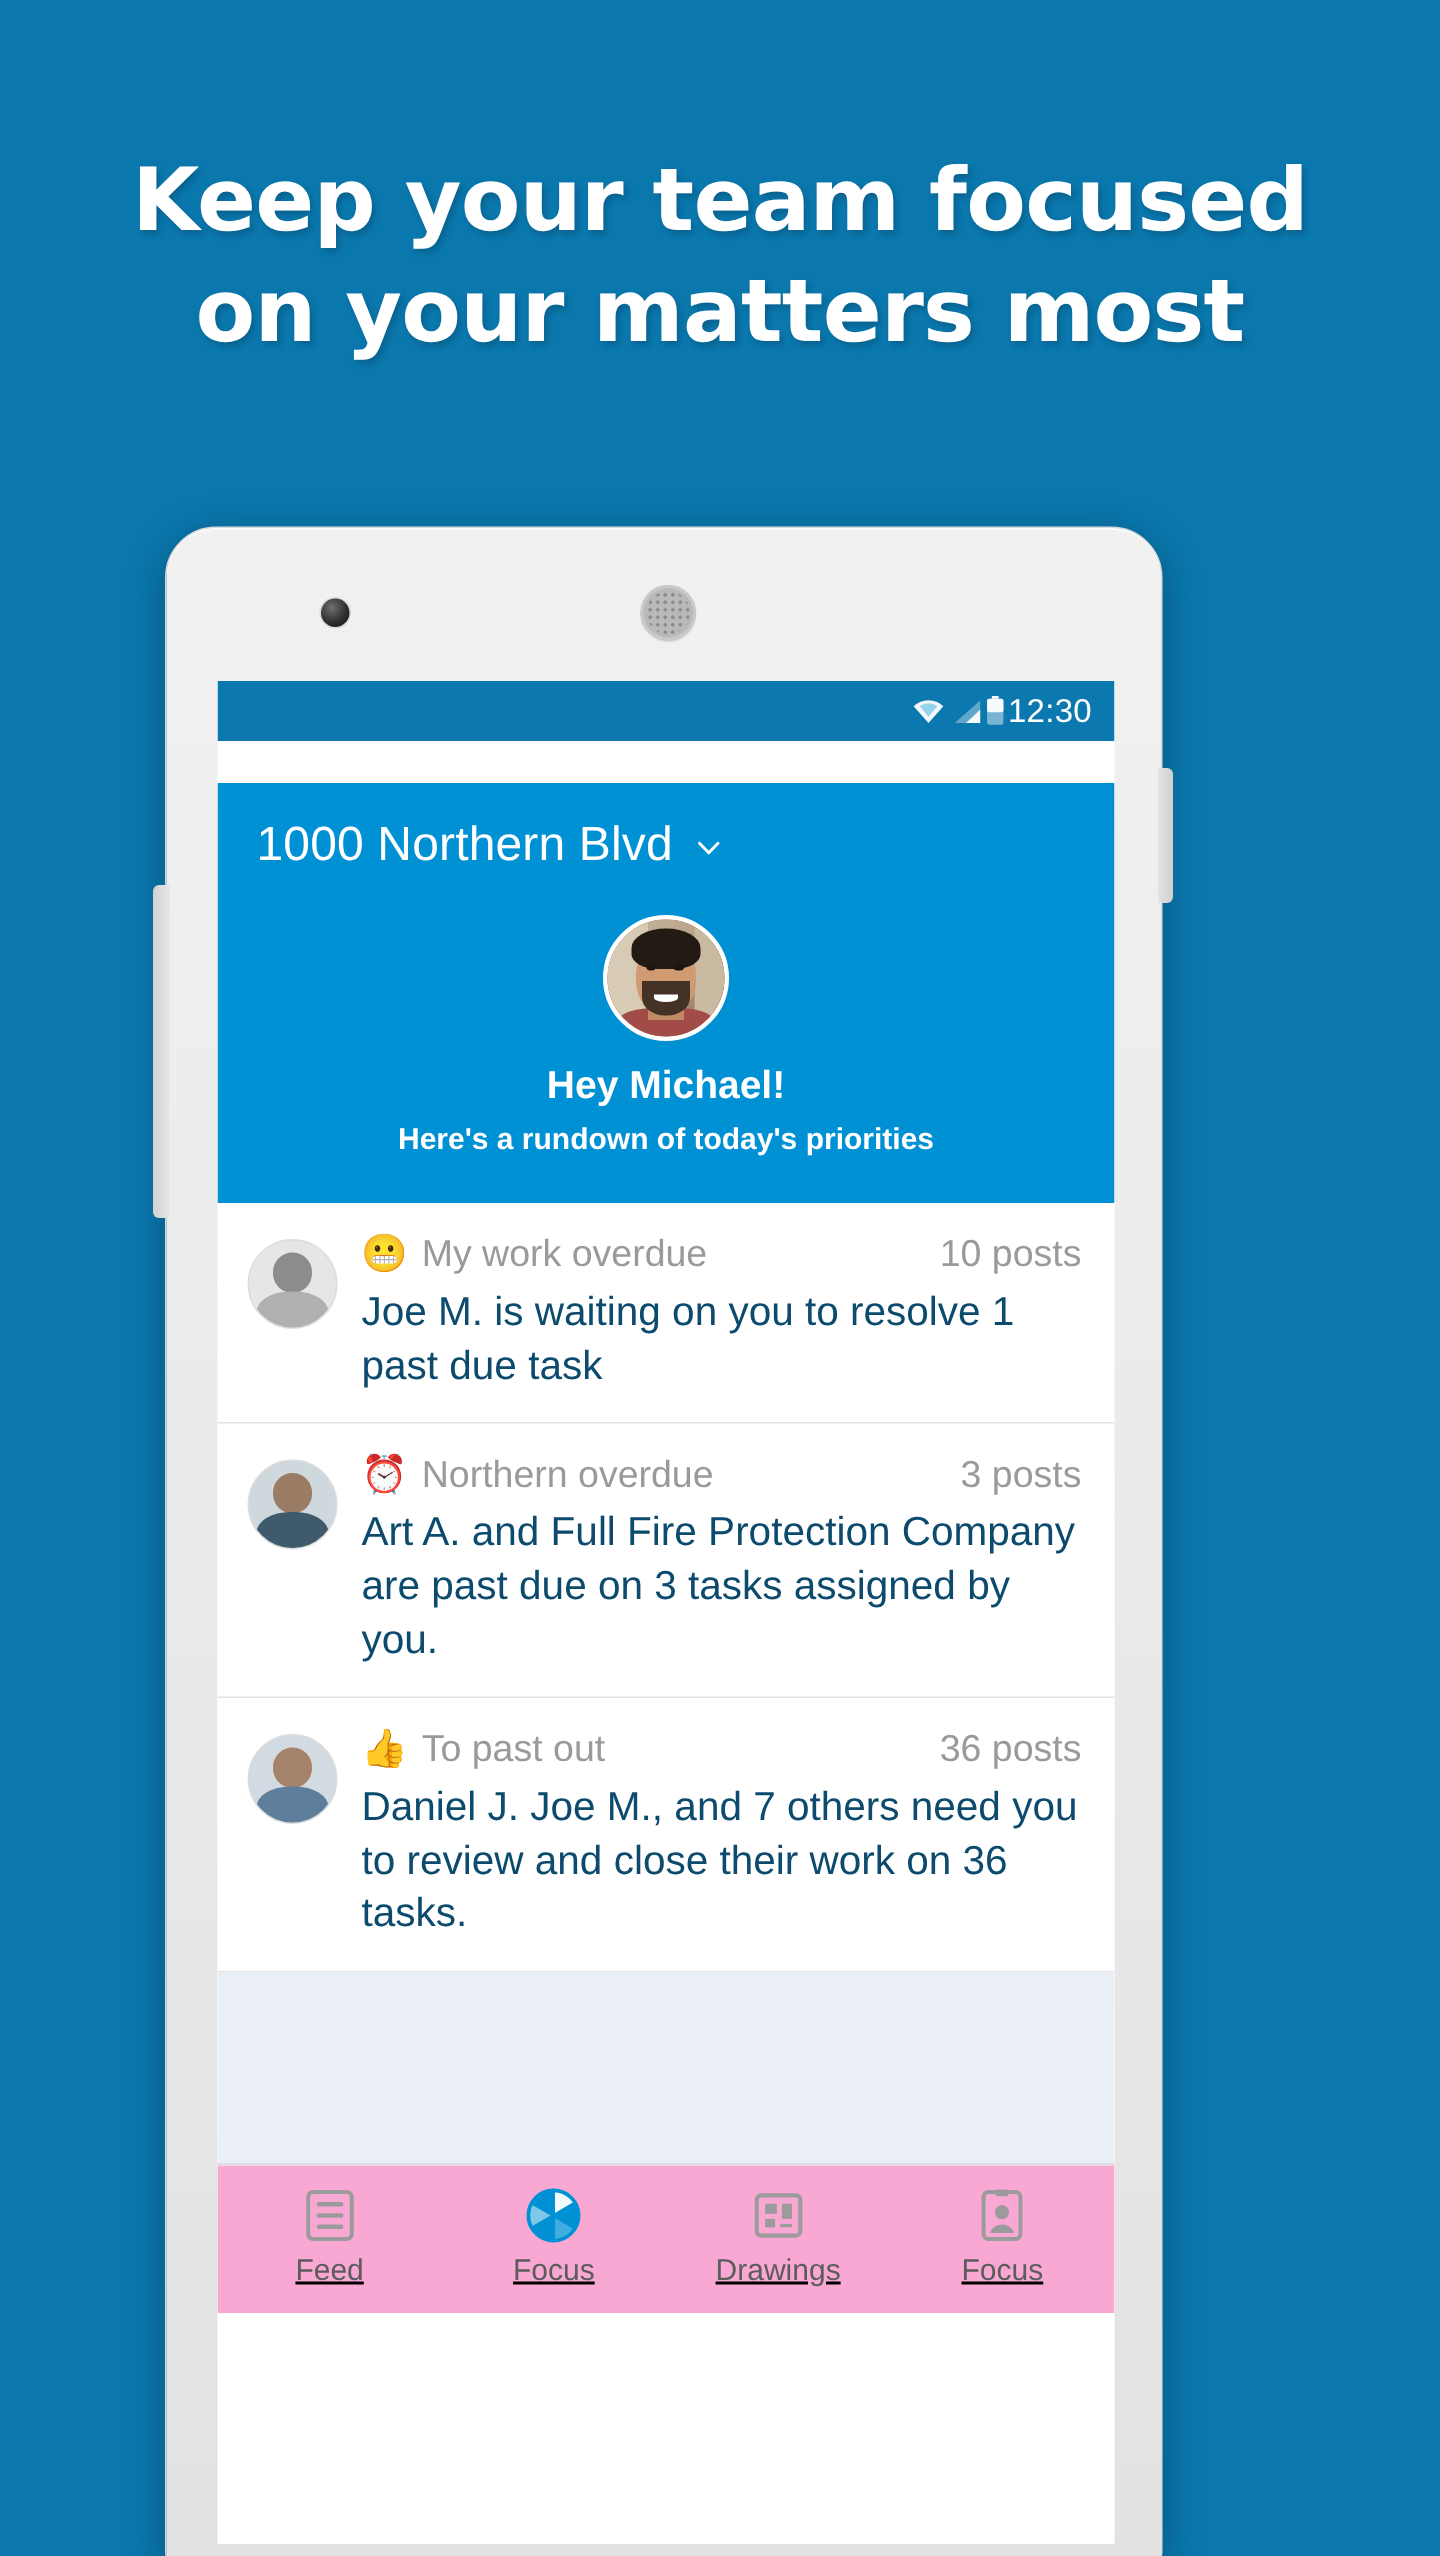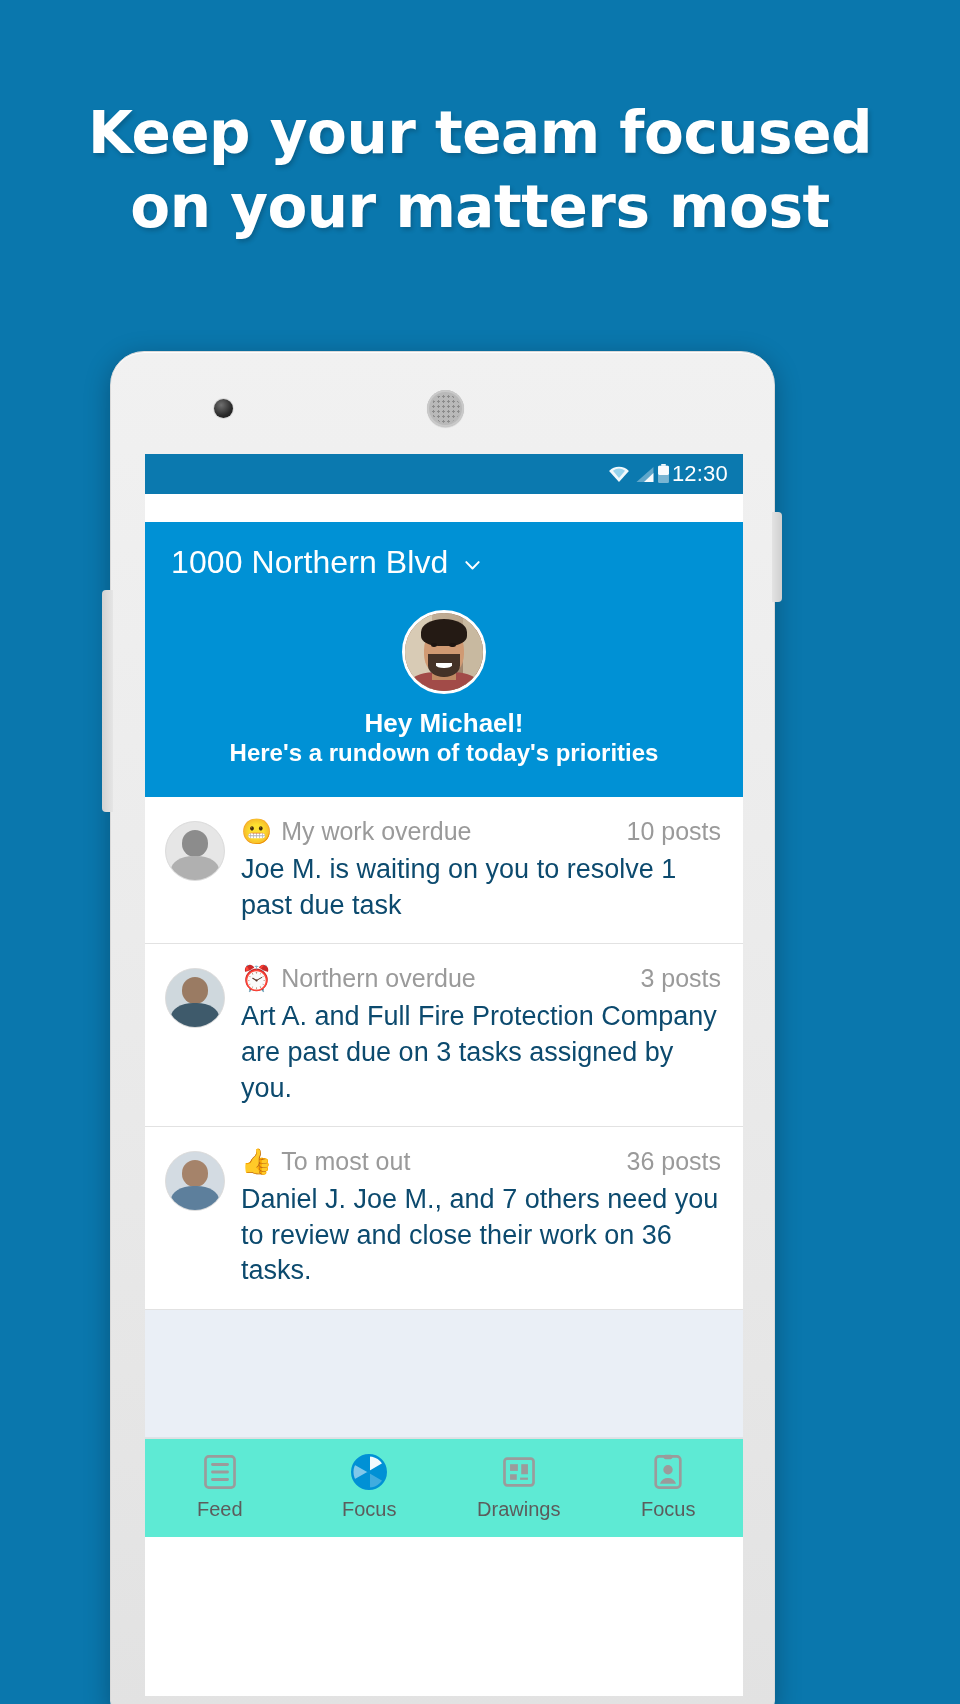--- a/index.html
+++ b/index.html
@@ -122,24 +122,24 @@
   .avatar .shirt{ position:absolute; left:10%; bottom:0; width:80%; height:24%; background:#a24b48; border-radius:40% 40% 0 0;}
   .avatar .neck { position:absolute; left:34%; bottom:14%; width:32%; height:20%; background:#c08a63; }
   .avatar .face { position:absolute; left:24%; top:17%; width:52%; height:64%; background:#d09a73; border-radius:48% 48% 44% 44%; }
   .avatar .hair { position:absolute; left:20%; top:8%; width:60%; height:34%; background:#241a14; border-radius:50% 50% 38% 38%; }
   .avatar .beard{ position:absolute; left:30%; top:52%; width:40%; height:30%; background:#2b201a; border-radius:0 0 50% 50%; opacity:.85;}
   .avatar .mouth{ position:absolute; left:40%; top:64%; width:20%; height:7%; background:#fff; border-radius:0 0 50% 50%; }
   .avatar .eyeL, .avatar .eyeR { position:absolute; top:38%; width:8%; height:6%; background:#1d1410; border-radius:50%; }
   .avatar .eyeL { left:33%; } .avatar .eyeR { left:57%; }
 
   .hero-hi {
-    color:#FFFFFF; font-size:26px; font-weight:700; 
+    color:#FFFFFF; font-size:26px; font-weight:700; margin-bottom:10px;
   }
   .hero-sub {
-    color:#FFFFFF; font-size:24px; font-weight:700;
+    color:#FFFFFF; font-size:20px; font-weight:700;
   }
 
   
   .feed { background:#FFFFFF; }
   .row {
     display:flex; padding:20px 22px 20px 20px;
     border-bottom:1px solid #E2E2E2;
     align-items:flex-start;
   }
   .row-av {
@@ -169,23 +169,24 @@
   }
   .row-cat { color:#9A9A9A; font-size:25px; display:flex; align-items:center; gap:9px; }
   .row-emoji { font-size:25px; line-height:1; }
   .row-count { color:#9A9A9A; font-size:25px; white-space:nowrap; padding-left:10px; }
   .row-body { color:#0c4a6e; font-size:27px; line-height:1.32; }
 
   .feed-empty { background:#EAEFF6; height:128px; border-bottom:1px solid #DDE2E9; }
 
   
   .bottomnav {
-    display:flex; background:#5eead4;
+    display:flex; background:#f9a8d4;
     border-top:1px solid #E0E0E0;
     padding:14px 0 16px;
+    text-decoration:underline;
   }
   .nav-item {
     flex:1; text-align:center;
     display:flex; flex-direction:column; align-items:center; gap:7px;
   }
   .nav-label { font-size:20px; color:#5C5C5C; }
   .nav-item.active .nav-label { color:#5C5C5C; }
   .nav-ico { width:38px; height:38px; display:block; }
 </style>
 </head>
@@ -299,21 +300,21 @@
       <div class="row">
         <div class="row-av av-blue2">
           <span class="pbg"></span>
             <span class="phead"></span>
             <span class="pbody"></span>
         </div>
         <div class="row-main">
           <div class="row-top">
             <span class="row-cat">
               <span class="row-emoji">👍</span>
-              <span>To most out</span>
+              <span>To past out</span>
             </span>
             <span class="row-count">36 posts</span>
           </div>
           <div class="row-body">Daniel J. Joe M., and 7 others need you to review and close their work on 36 tasks.</div>
         </div>
       </div>
 
       <div class="feed-empty"></div>
     </div>
 

